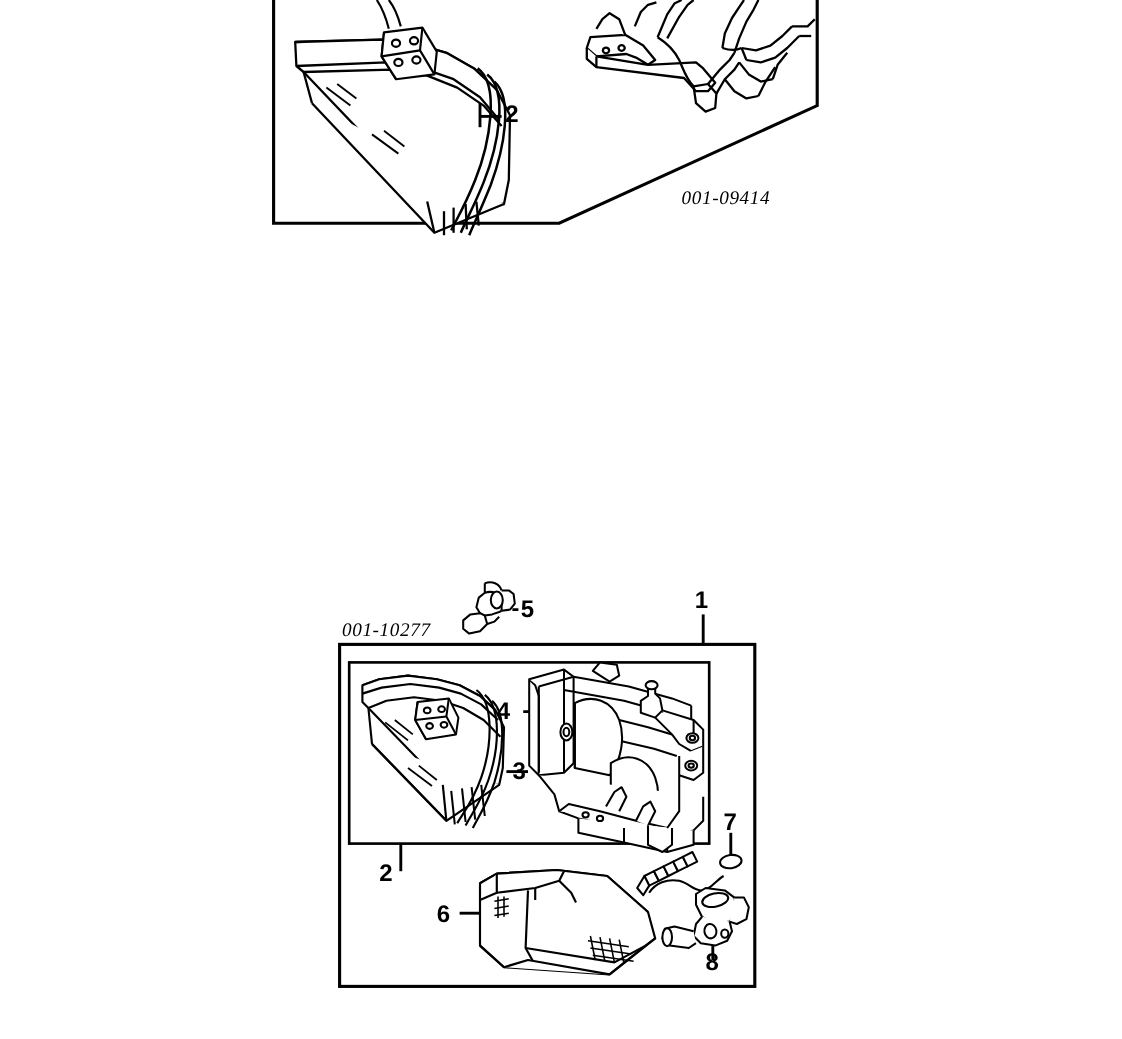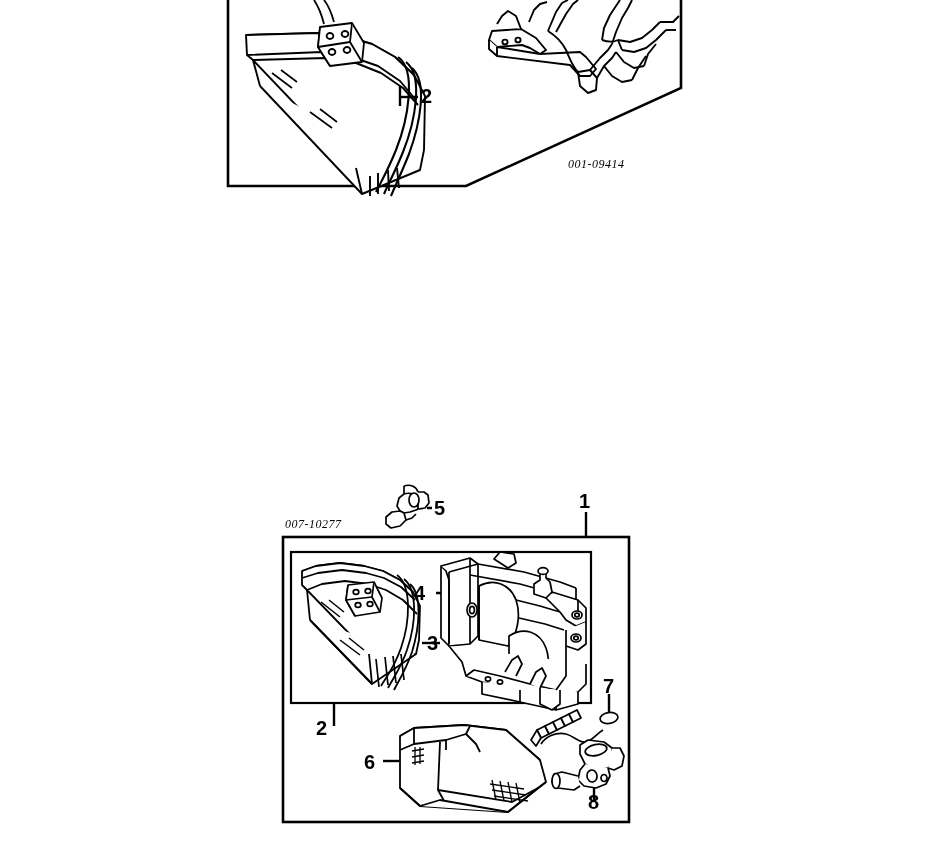--- a/index.html
+++ b/index.html
@@ -29,21 +29,21 @@
     font-weight: bold;
     font-size: 20px;
     color: #000000;
     line-height: 1;
     user-select: none;
   }
   .partno {
     position: absolute;
     font-family: "Liberation Serif", serif;
     font-style: italic;
-    font-size: 12px;
+    font-size: 16px;
     letter-spacing: 0.5px;
     color: #000000;
     line-height: 1;
     white-space: nowrap;
     user-select: none;
   }
 </style>
 </head>
 <body>
 
@@ -342,15 +342,15 @@
   <div class="callout" style="left:427px; top:633px;">3</div>
 
   <div class="callout" style="left:316px; top:718px;">2</div>
 
   <div class="callout" style="left:364px; top:752px;">6</div>
 
   <div class="callout" style="left:603px; top:676px;">7</div>
 
   <div class="callout" style="left:588px; top:792px;">8</div>
 
-  <div class="partno" style="left:285px; top:518px;">007-10277</div>
+  <div class="partno" style="left:285px; top:518px;">001-10277</div>
 
 </div>
 
 </body></html>

